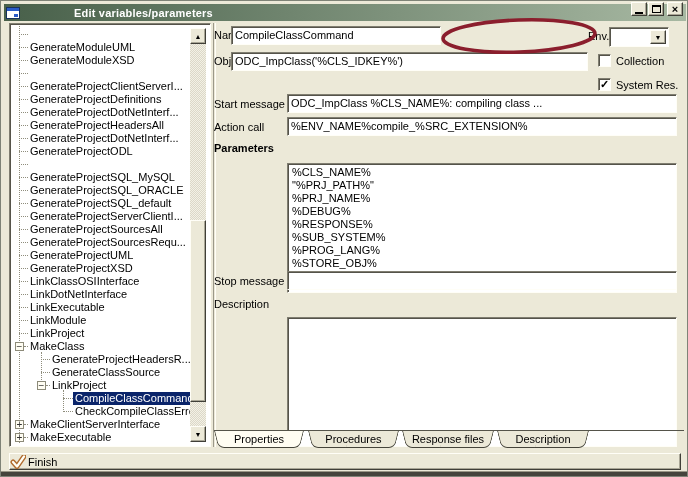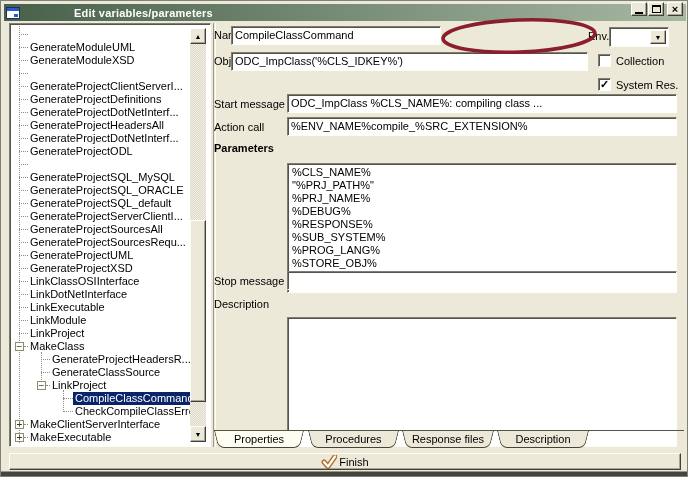--- a/index.html
+++ b/index.html
@@ -90,21 +90,21 @@
   .tab i{position:absolute; top:0; bottom:0; width:54%; background:var(--bg); display:block;}
   .tab i.l{left:0; transform:skewX(14deg); transform-origin:0 0;
            border-left:1px solid #45443a; border-bottom:1px solid #45443a; border-bottom-left-radius:6px;}
   .tab i.r{right:0; transform:skewX(-14deg); transform-origin:100% 0;
            border-right:1px solid #45443a; border-bottom:1px solid #45443a; border-bottom-right-radius:6px;}
   .tab.active i{background:#fffdf2;}
   .tab .tlab{position:absolute; inset:0; text-align:center; line-height:16px;}
 
   
   .finish{position:absolute; left:8px; top:452px; width:672px; height:17px;
-          display:flex; align-items:center; justify-content:center; gap:2px; cursor:default;}
+          display:flex; align-items:center; justify-content:flex-start; gap:2px; cursor:default;}
   .bottom-strip{position:absolute; left:0; right:0; top:470px; height:7px; background:#45443c;
                 border-top:1px solid #989585; border-bottom:1px solid #8e8c80;}
 </style>
 </head>
 <body>
 
 <div class="window">
 
   <div class="titlebar">
     <span class="title-icon"></span>

